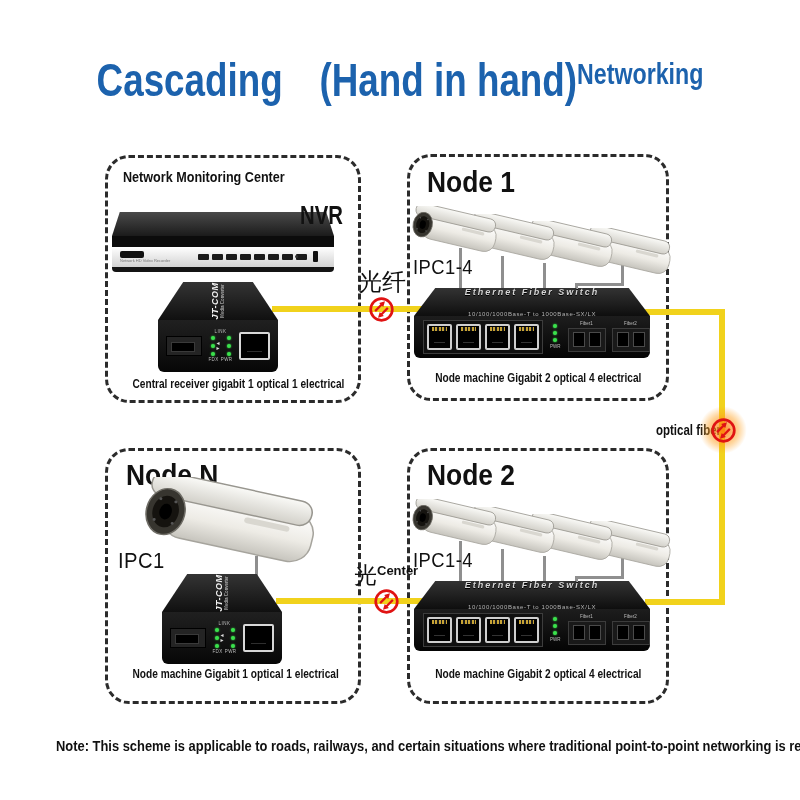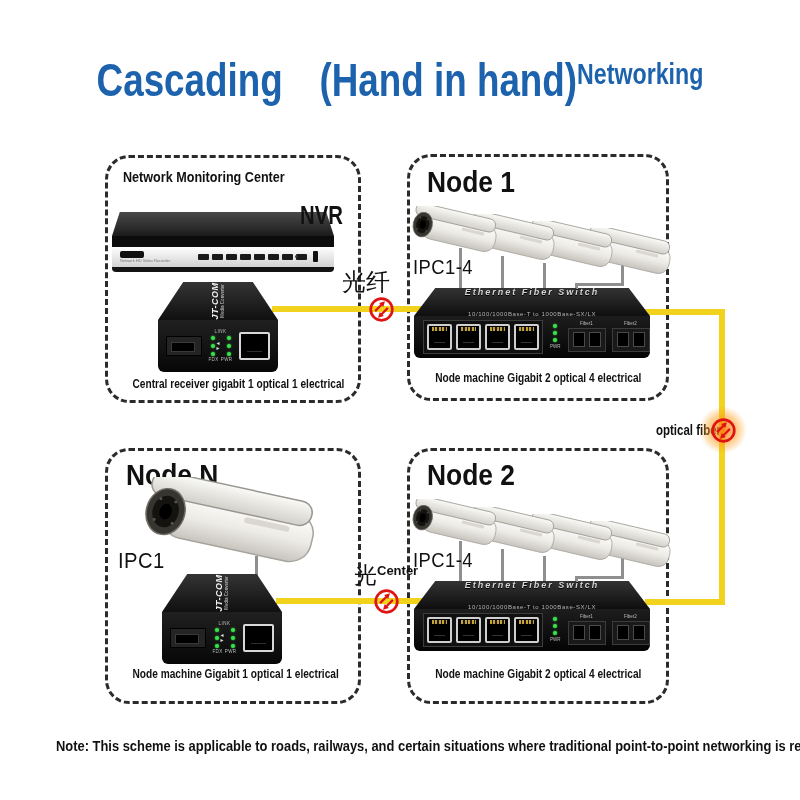--- a/index.html
+++ b/index.html
@@ -366,21 +366,21 @@
           <div class="scport">
               <i></i>
               <i></i>
             </div>
         </div>
       </div>
     </div>
   </div>
   <div class="caption" style="left:407px;top:666px;width:256px;">Node machine Gigabit 2 optical 4 electrical</div>
 
-  <div class="zh-label" style="left:342px;top:266px;">光纤</div>
+  <div class="zh-label" style="left:358px;top:266px;">光纤</div>
   <svg class="txicon" style="left:368px;top:296px;">
       <use href="#txicon"></use>
     </svg>
 
   <div class="zh-mix" style="left:354px;top:560px;">
     <span class="zh">光</span>
       <span class="en">Center</span>
   </div>
   <svg class="txicon" style="left:373px;top:588px;">
       <use href="#txicon"></use>

